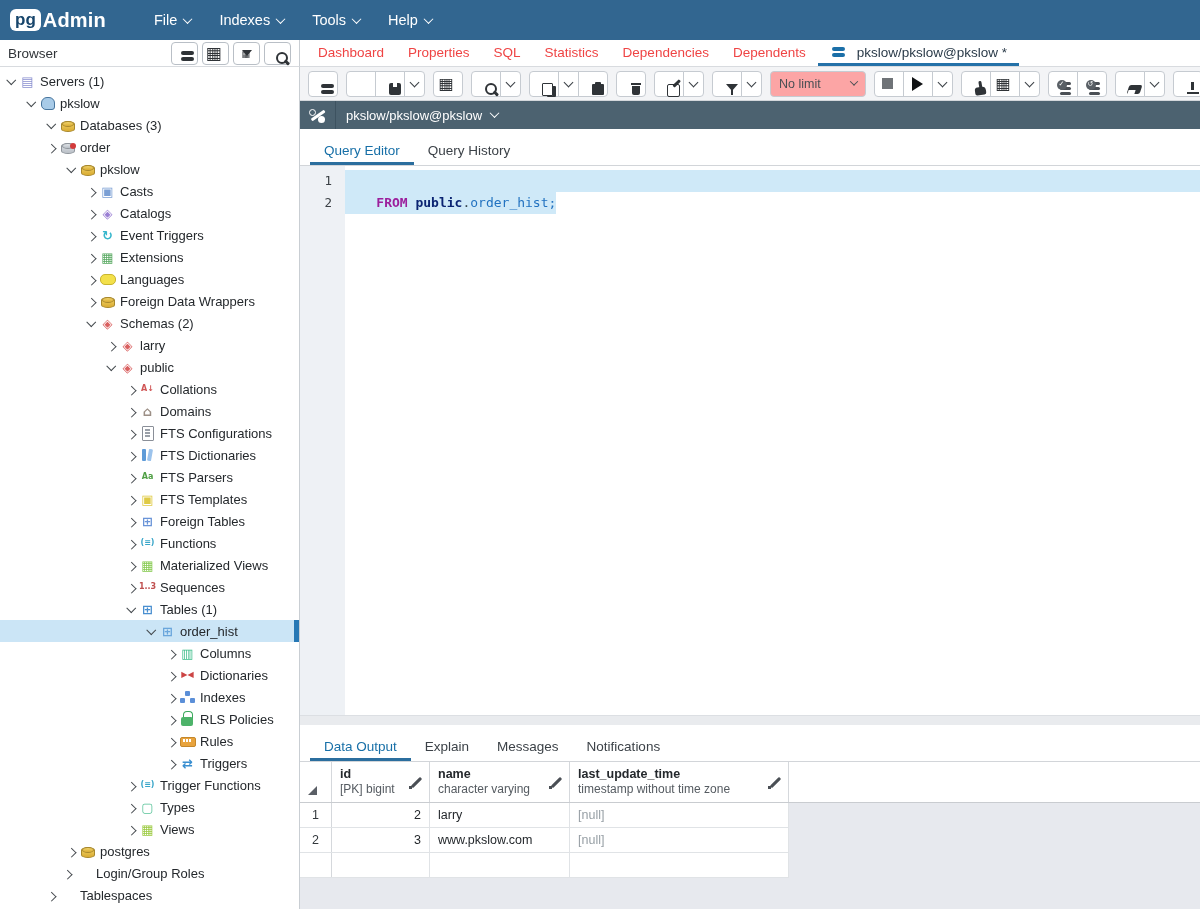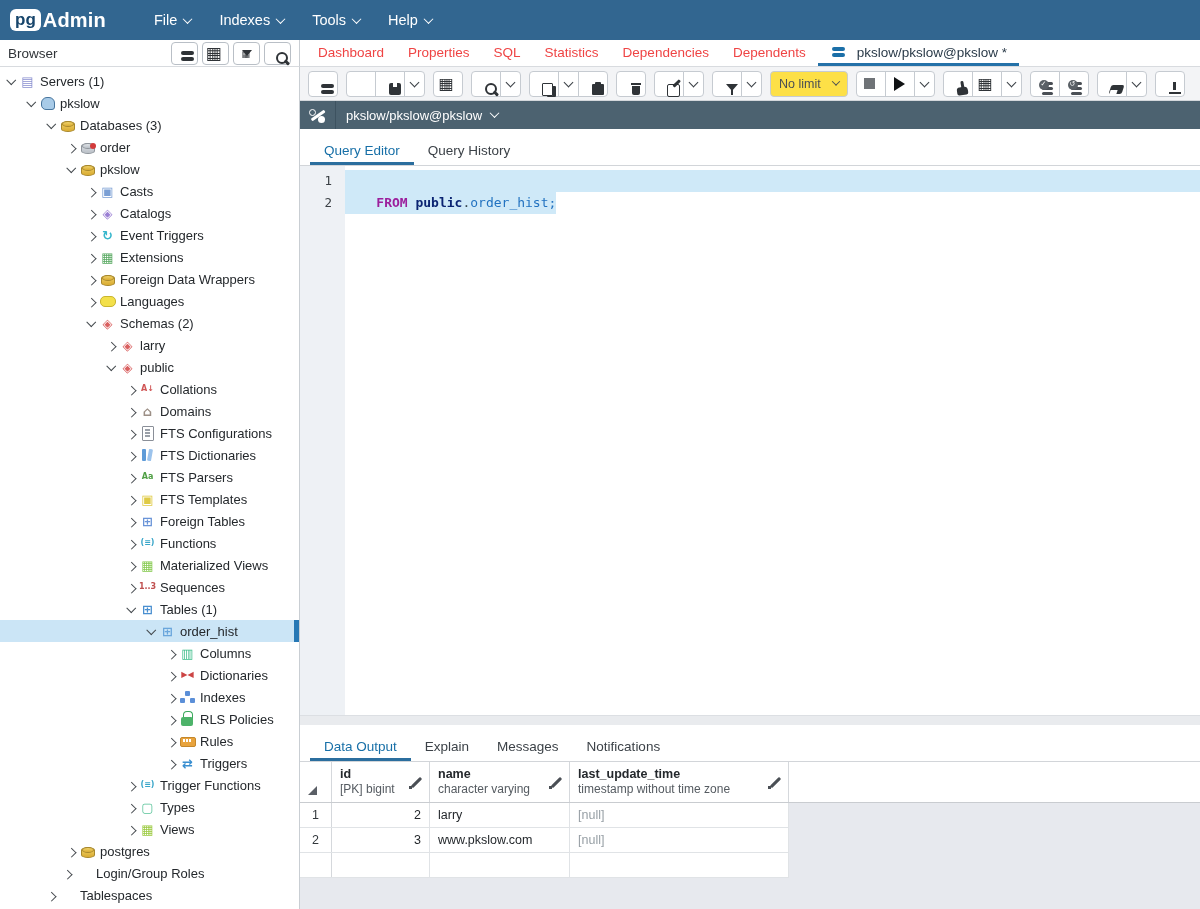--- a/index.html
+++ b/index.html
@@ -85,21 +85,21 @@
   .tgrp{display:flex;margin-right:8px;flex:none}
   .tbtn{height:26px;min-width:30px;background:#fff;border:1px solid #c6cbd1;position:relative;
     display:flex;align-items:center;justify-content:center}
   .tbtn+.tbtn{margin-left:-1px}
   .tgrp .tbtn:first-child{border-radius:4px 0 0 4px}
   .tgrp .tbtn:last-child{border-radius:0 4px 4px 0}
   .tgrp .tbtn:only-child{border-radius:4px}
   .tbtn.chevbtn{min-width:21px}
   .tbtn.chevbtn::before{content:"";width:6px;height:6px;border-right:1.8px solid #3a3f45;
     border-bottom:1.8px solid #3a3f45;transform:rotate(45deg);margin-top:-3px}
-  .tsel{height:26px;width:78px;background:#fde047;border:1px solid #c6cbd1;border-radius:4px;
+  .tsel{height:26px;width:96px;background:#fca5a5;border:1px solid #c6cbd1;border-radius:4px;
     display:flex;align-items:center;padding:0 8px;font-size:12.5px;color:#4a4f54;justify-content:space-between}
   .tsel .chev{border-color:#4a4f54;width:6px;height:6px;margin-top:-2px}
 
   .t-connection::before{content:"";position:absolute;width:13px;height:4px;border-radius:2px;background:#2f3337;
     top:8px;left:8px;box-shadow:0 6px 0 #2f3337}
   .t-save::before{content:"";position:absolute;left:9px;top:7px;width:12px;height:12px;background:#2f3337;border-radius:2px}
   .t-save::after{content:"";position:absolute;left:13px;top:7px;width:4px;height:4px;background:#fff}
   .t-edit-grid::before,.t-view-data::before{content:"▦";font-size:16px;color:#2f3337}
   .t-find::before{content:"";position:absolute;left:9px;top:7px;width:8px;height:8px;border:2px solid #2f3337;border-radius:50%}
   .t-find::after{content:"";position:absolute;left:17px;top:16px;width:6px;height:2.5px;background:#2f3337;
@@ -280,21 +280,21 @@
       </span>
       <span class="tree-label">pkslow</span>
     </div>
     <div class="tree-row" style="padding-left: 44px;">
       <span class="arr down"></span>
       <span class="icn">
         <span class="c-db-gold" style="position: relative;"></span>
       </span>
       <span class="tree-label">Databases (3)</span>
     </div>
-    <div class="tree-row" style="padding-left: 64px;">
+    <div class="tree-row" style="padding-left: 44px;">
       <span class="arr right"></span>
       <span class="icn">
         <span class="c-db-off" style="position: relative;"></span>
       </span>
       <span class="tree-label">order</span>
     </div>
     <div class="tree-row" style="padding-left: 64px;">
       <span class="arr down"></span>
       <span class="icn">
         <span class="c-db-gold" style="position: relative;"></span>
@@ -317,30 +317,30 @@
       <span class="tree-label">Event Triggers</span>
     </div>
     <div class="tree-row" style="padding-left: 84px;">
       <span class="arr right"></span>
       <span class="icn" style="color: rgb(86, 168, 95);">▦</span>
       <span class="tree-label">Extensions</span>
     </div>
     <div class="tree-row" style="padding-left: 84px;">
       <span class="arr right"></span>
       <span class="icn">
+        <span class="c-bubble" style="position: absolute; inset: 0px;"></span>
+      </span>
+      <span class="tree-label">Languages</span>
+    </div>
+    <div class="tree-row" style="padding-left: 84px;">
+      <span class="arr right"></span>
+      <span class="icn">
         <span class="c-db-gold" style="position: relative;"></span>
       </span>
       <span class="tree-label">Foreign Data Wrappers</span>
-    </div>
-    <div class="tree-row" style="padding-left: 84px;">
-      <span class="arr right"></span>
-      <span class="icn">
-        <span class="c-bubble" style="position: absolute; inset: 0px;"></span>
-      </span>
-      <span class="tree-label">Languages</span>
     </div>
     <div class="tree-row" style="padding-left: 84px;">
       <span class="arr down"></span>
       <span class="icn" style="color: rgb(217, 95, 95);">◈</span>
       <span class="tree-label">Schemas (2)</span>
     </div>
     <div class="tree-row" style="padding-left: 104px;">
       <span class="arr right"></span>
       <span class="icn" style="color: rgb(217, 95, 95);">◈</span>
       <span class="tree-label">larry</span>

